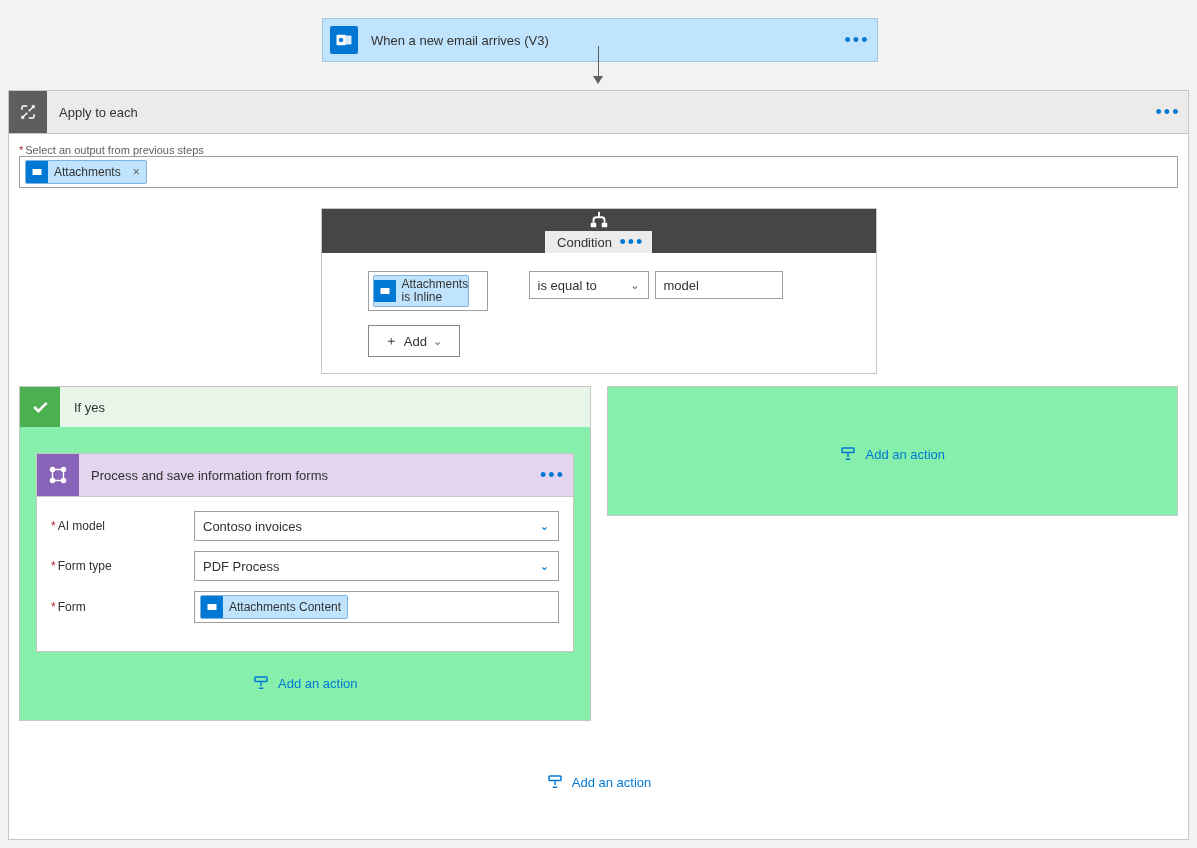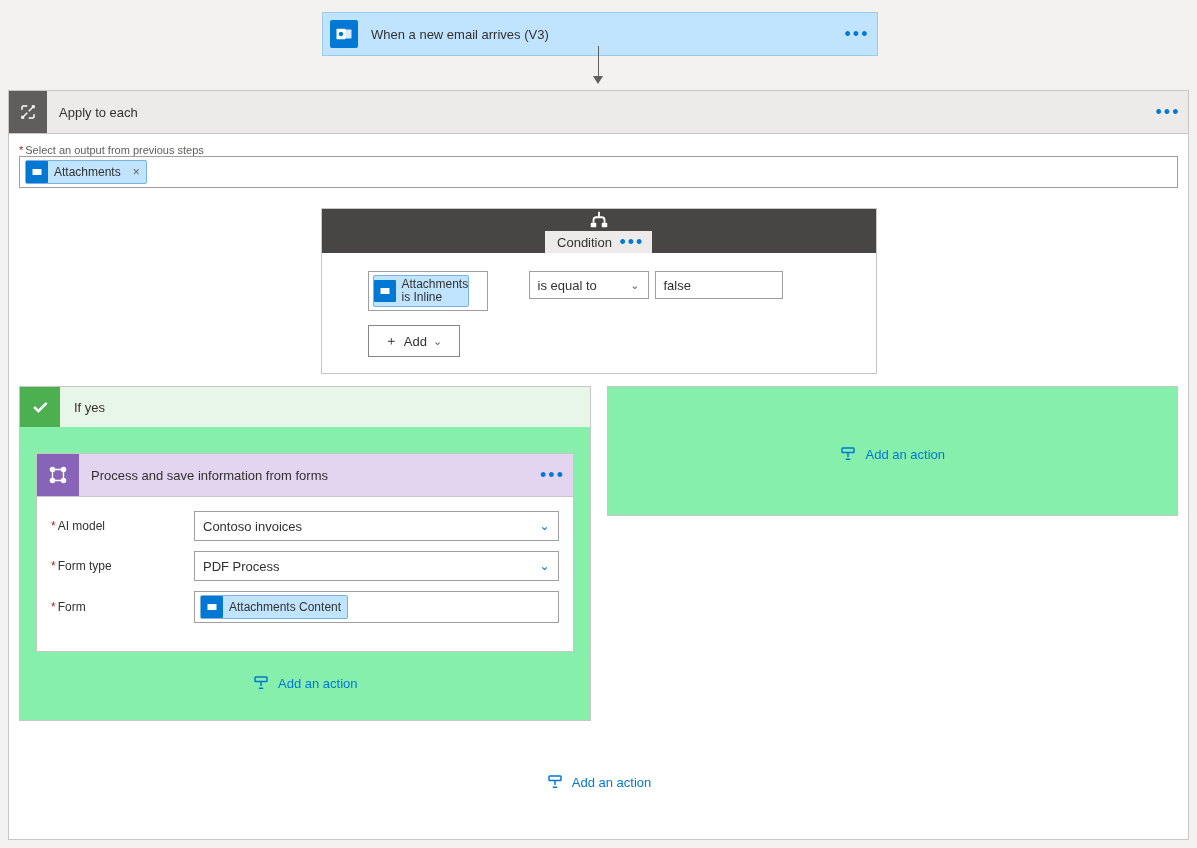--- a/index.html
+++ b/index.html
@@ -1,21 +1,21 @@
 <!DOCTYPE html>
 <html><head>
 <meta charset="utf-8">
 <style>
   * { box-sizing: border-box; font-family: "Segoe UI", Arial, sans-serif; }
   body { margin: 0; padding: 0; background: #f3f2f1; font-size: 13px; color: #323130; }
   .page { width: 1197px; height: 848px; background: #f3f2f1; position: relative; }
 
   
   .trigger-card {
-    position: absolute; top: 12px; left: 322px; width: 556px; height: 44px;
+    position: absolute; top: 18px; left: 322px; width: 556px; height: 44px;
     background: #c1e4fe; border: 1px solid #a0c9e8; display: flex; align-items: center;
   }
   .icon-box {
     width: 42px; height: 42px; display: flex; align-items: center; justify-content: center;
     flex: 0 0 42px;
   }
   .outlook-icon {
     width: 28px; height: 28px; background: #0078d4; display: flex; align-items: center;
     justify-content: center; color: #fff; font-size: 12px; font-weight: bold;
     border-radius: 2px;
@@ -222,21 +222,21 @@
                 <span>Attachments</span>
                 <span>is Inline</span>
               </span>
             </div>
           </div>
           <div class="cond-cell op">
             <span>is equal to</span>
             <span class="chev-dark">⌄</span>
           </div>
           <div class="cond-cell val">
-            <span>false</span>
+            <span>model</span>
           </div>
         </div>
         <div class="cond-add">
           <span>＋</span>
           <span>Add</span>
           <span class="chev-dark">⌄</span>
         </div>
       </div>
     </div>
 

